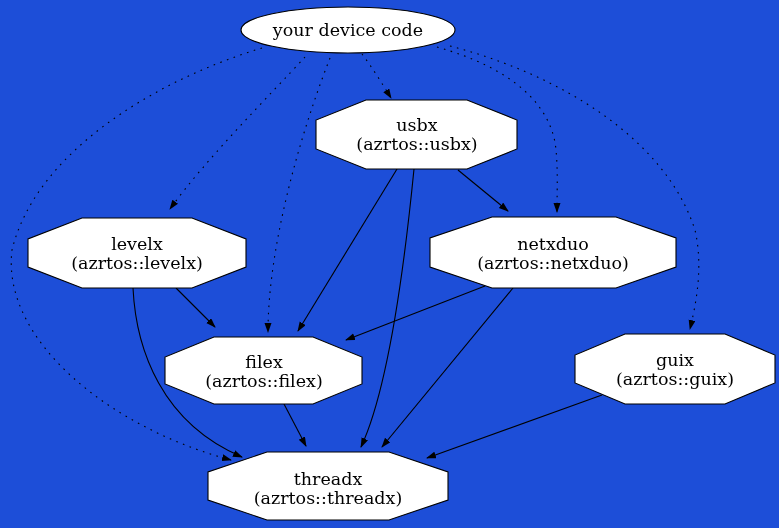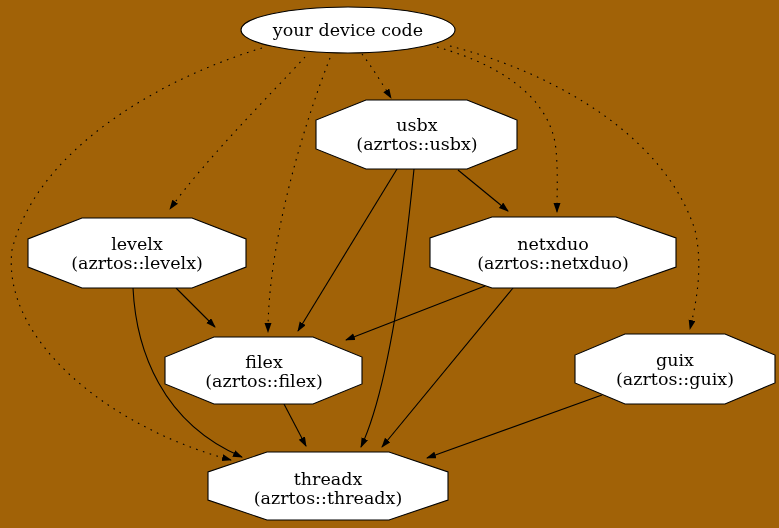--- a/index.html
+++ b/index.html
@@ -7,21 +7,21 @@
     padding: 0;
     background: #ffffff;
     width: 779px;
     height: 528px;
     overflow: hidden;
   }
   #canvas {
     position: relative;
     width: 779px;
     height: 528px;
-    background: #a16207;
+    background: #1d4ed8;
   }
   svg { display: block; }
   .edge {
     fill: none;
     stroke: #000000;
     stroke-width: 1.1;
   }
   .edge.dotted {
     stroke-dasharray: 1.6 5.5;
   }

